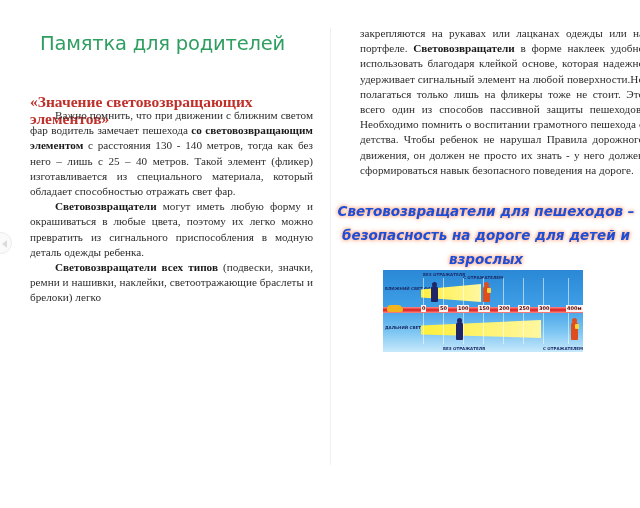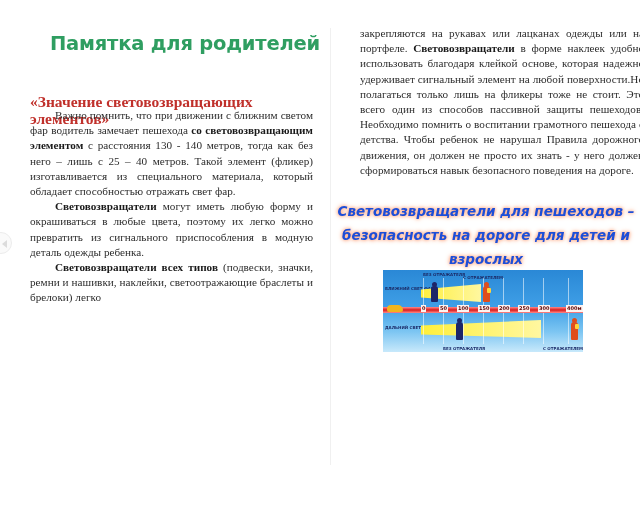--- a/index.html
+++ b/index.html
@@ -15,21 +15,21 @@
     .nav-circle::after {
       content: ""; position: absolute; left: 11px; top: 7px;
       border-right: 5px solid #dcdcdc; border-top: 4px solid transparent; border-bottom: 4px solid transparent;
     }
 
     .divider { position: absolute; left: 330px; top: 28px; width: 1px; height: 437px; background: #f0f0f0; }
 
     .title {
       position: absolute; left: 40px; top: 32px; width: 280px;
       font-family: "DejaVu Sans", "Liberation Sans", sans-serif;
-      font-size: 19.5px; font-weight: bold; color: #2f9e61; letter-spacing: -0.2px; white-space: nowrap; text-align: right;
+      font-size: 19.5px; font-weight: normal; color: #2f9e61; letter-spacing: -0.2px; white-space: nowrap;
     }
     .subtitle {
       position: absolute; left: 30px; top: 55px; width: 290px;
       font-family: "Liberation Serif", serif; font-weight: bold; font-size: 15.5px; line-height: 17px;
       color: #c0302b;
       margin-top: 38px;
     }
 
     .col {
       position: absolute; font-size: 11.2px; line-height: 15.2px; text-align: justify; color: #2d2d2d;

